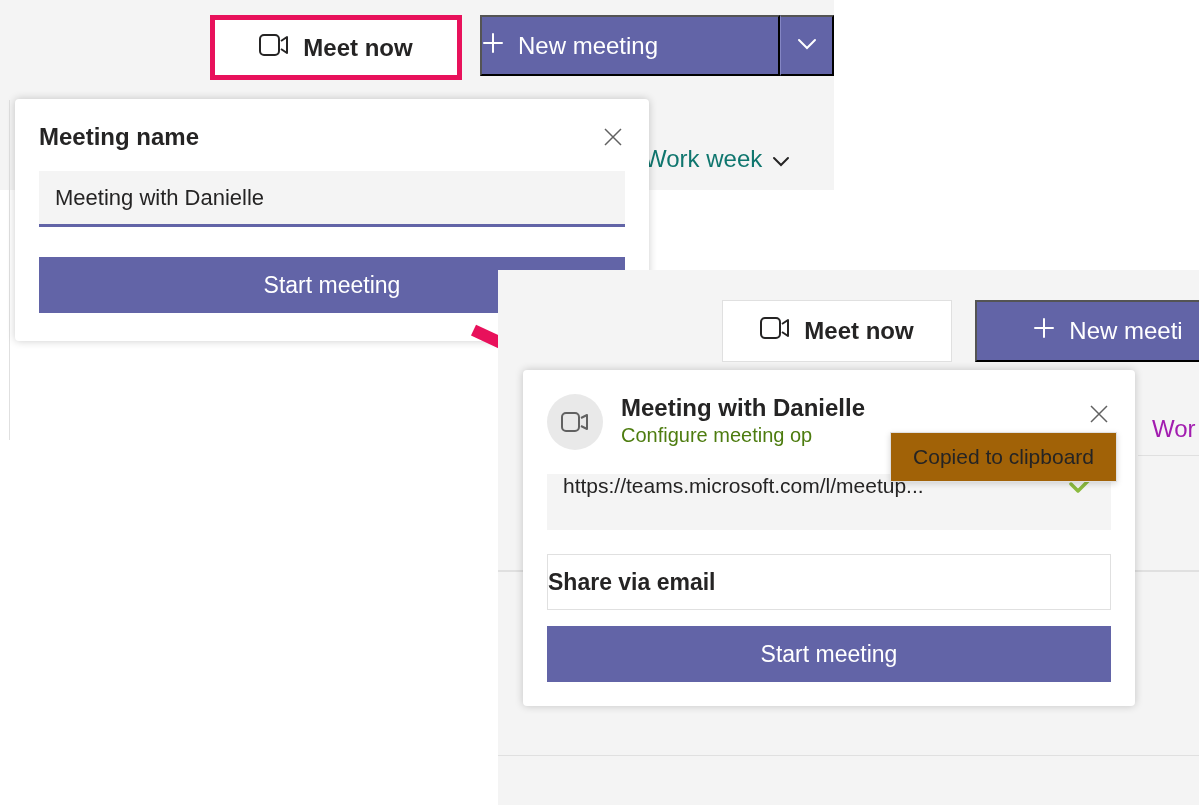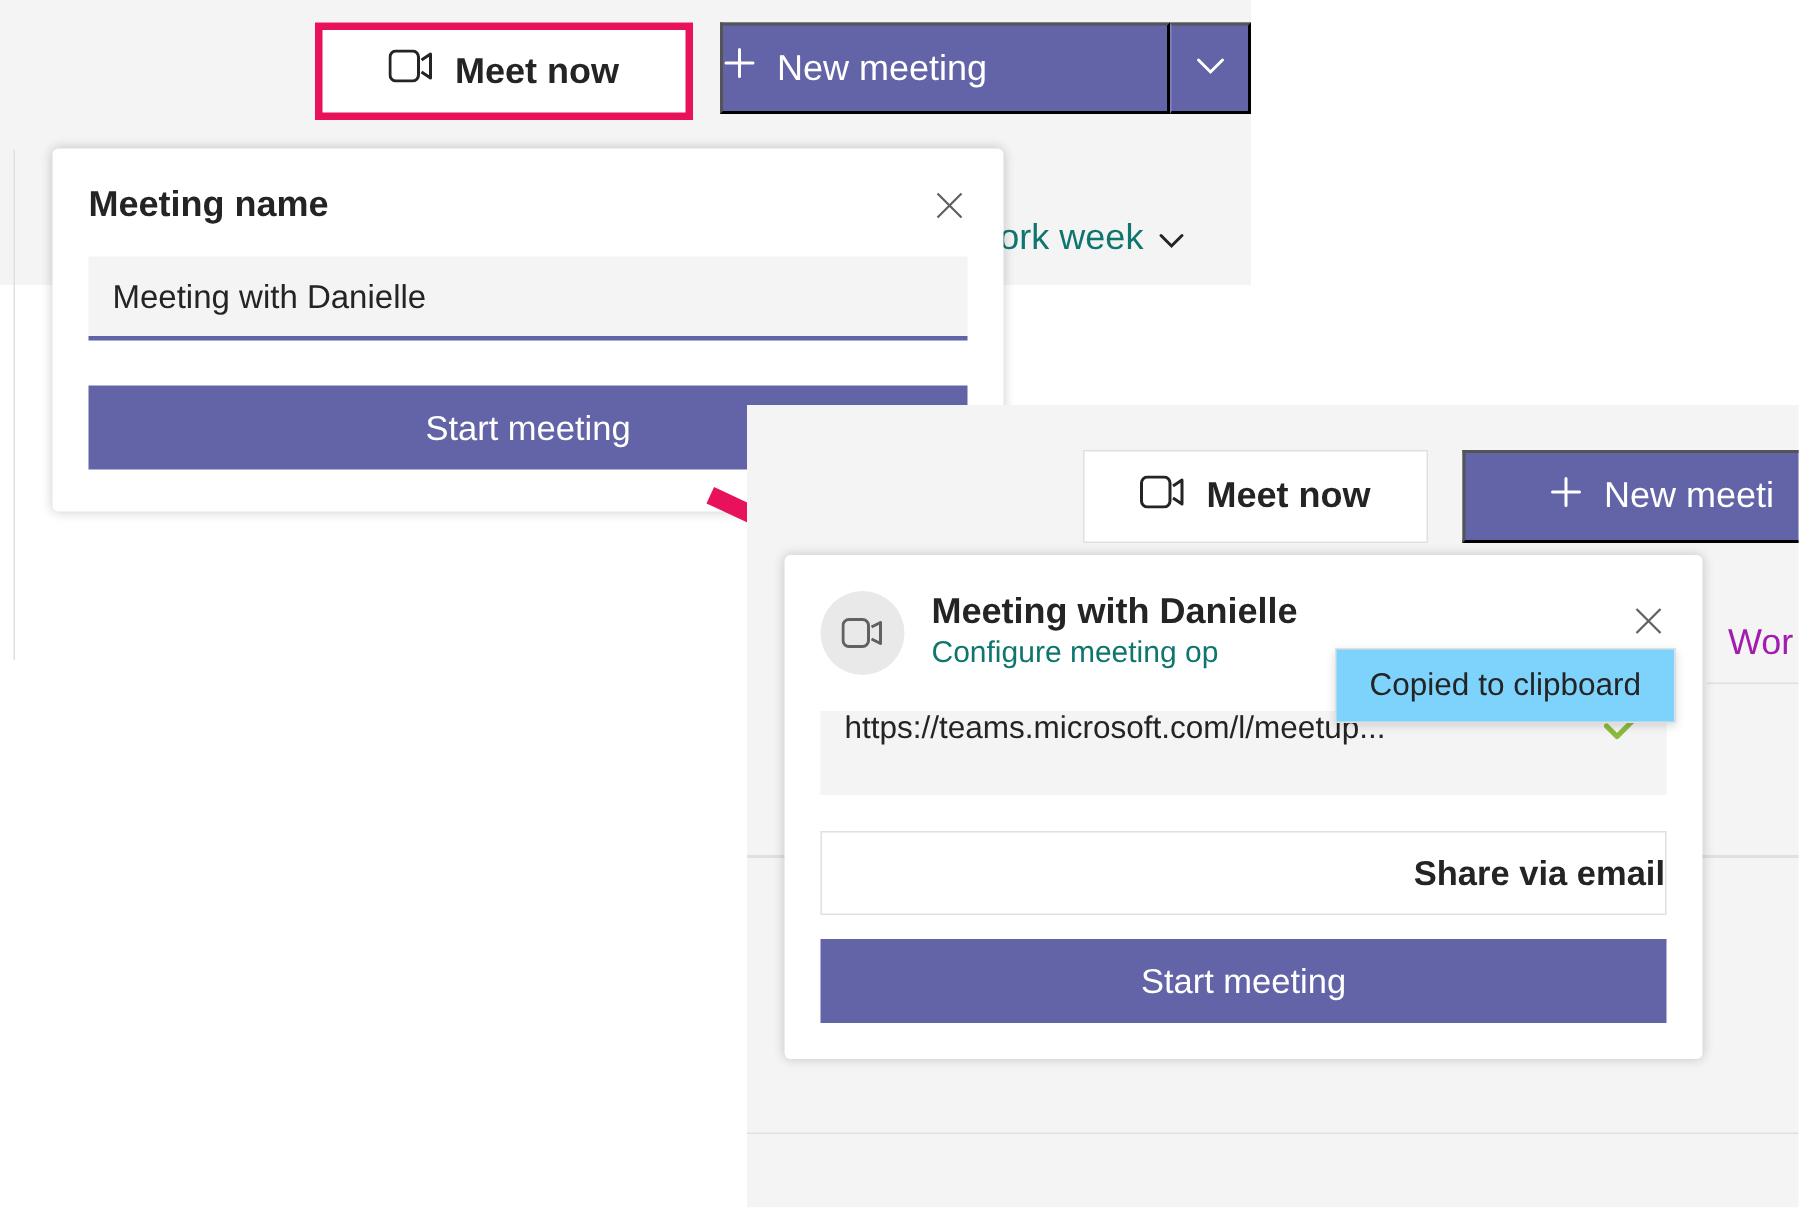--- a/index.html
+++ b/index.html
@@ -7,21 +7,21 @@
     
     
     .panel1-bg { position: absolute; left: 0; top: 0; width: 834px; height: 190px; background: #f4f4f4; }
     .meetnow-btn1 { position: absolute; left: 210px; top: 15px; width: 252px; height: 65px; background: #fff; border: 5px solid #e8115b; display: flex; align-items: center; justify-content: center; gap: 14px; font-size: 24px; font-weight: 600; color: #252424; cursor: pointer; }
     .newmeeting-btn1 { position: absolute; left: 480px; top: 15px; width: 300px; height: 61px; background: #6264a7; color: #fff; display: flex; align-items: center; justify-content: flex-start; gap: 14px; font-size: 24px; font-weight: 400; cursor: pointer; }
     .newmeeting-chevron1 { position: absolute; left: 780px; top: 15px; width: 54px; height: 61px; background: #6264a7; border-left: 1px solid #8486c4; display: flex; align-items: center; justify-content: center; cursor: pointer; }
     .workweek1 { position: absolute; left: 644px; top: 145px; font-size: 24px; color: #0f766e; display: flex; align-items: center; gap: 10px; }
     .vert-line1 { position: absolute; left: 0; top: 100px; width: 10px; height: 340px; border-right: 1px solid #e0e0e0; }
 
     
-    .popup1 { position: absolute; left: 15px; top: 99px; width: 634px; background: #fff; padding: 24px 24px 28px 24px; box-shadow: 0 0 8px rgba(0,0,0,0.2); border-radius: 4px; margin-left: 20px; }
+    .popup1 { position: absolute; left: 15px; top: 99px; width: 634px; background: #fff; padding: 24px 24px 28px 24px; box-shadow: 0 0 8px rgba(0,0,0,0.2); border-radius: 4px; }
     .popup1-header { display: flex; justify-content: space-between; align-items: center; margin-bottom: 20px; }
     .popup1-title { font-size: 24px; font-weight: 600; color: #252424; }
     .popup1-close { width: 24px; height: 24px; cursor: pointer; }
     .meeting-input { width: 100%; height: 56px; background: #f4f4f4; border: none; border-bottom: 3px solid #6264a7; padding: 0 16px; font-size: 22px; color: #252424; margin-bottom: 30px; }
     .getlink-btn { width: 100%; height: 56px; background: #fff; border: 1px solid #e0e0e0; display: flex; align-items: center; justify-content: center; margin-bottom: 20px; position: relative; cursor: pointer; }
     .getlink-highlight { border: 5px solid #e8115b; padding: 8px 18px; font-size: 23px; font-weight: 600; color: #252424; }
     .startmeeting-btn1 { width: 100%; height: 56px; background: #6264a7; color: #fff; font-size: 23px; font-weight: 400; border: none; display: flex; align-items: center; justify-content: center; cursor: pointer; }
 
     
     .arrow { position: absolute; left: 470px; top: 340px; transform: rotate(25deg); }
@@ -37,27 +37,27 @@
     .hline2a { position: absolute; left: 1138px; top: 455px; width: 61px; border-top: 1px solid #e0e0e0; }
     .hline2b { position: absolute; left: 498px; top: 570px; width: 702px; border-top: 2px solid #e0e0e0; }
     .hline2c { position: absolute; left: 498px; top: 755px; width: 702px; border-top: 1px solid #e0e0e0; }
 
     
     .popup2 { position: absolute; left: 523px; top: 370px; width: 612px; background: #fff; padding: 24px; box-shadow: 0 0 8px rgba(0,0,0,0.2); border-radius: 4px; }
     .popup2-header { display: flex; align-items: flex-start; gap: 18px; margin-bottom: 24px; position: relative; }
     .camera-circle { width: 56px; height: 56px; border-radius: 50%; background: #e9e9e9; display: flex; align-items: center; justify-content: center; flex-shrink: 0; }
     .popup2-titles { flex: 1; }
     .popup2-title { font-size: 24px; font-weight: 600; color: #252424; margin-bottom: 2px; }
-    .popup2-subtitle { font-size: 20px; color: #0f766e; cursor: pointer; }
+    .popup2-subtitle { font-size: 20px; color: #4d7c0f; cursor: pointer; }
     .popup2-close { position: absolute; right: 0; top: 8px; width: 24px; height: 24px; cursor: pointer; }
-    .tooltip { position: absolute; right: -6px; top: 38px; background: #7dd3fc; border: 1px solid #e0e0e0; padding: 12px 22px; font-size: 21px; color: #252424; box-shadow: 0 2px 6px rgba(0,0,0,0.15); z-index: 10; white-space: nowrap; }
+    .tooltip { position: absolute; right: -6px; top: 38px; background: #a16207; border: 1px solid #e0e0e0; padding: 12px 22px; font-size: 21px; color: #252424; box-shadow: 0 2px 6px rgba(0,0,0,0.15); z-index: 10; white-space: nowrap; }
     .linkbox { width: 100%; height: 56px; background: #f4f4f4; display: flex; align-items: flex-start; padding: 0 16px; margin-bottom: 24px; position: relative; }
     .linktext { font-size: 21px; color: #252424; flex: 1; overflow: hidden; white-space: nowrap; text-overflow: ellipsis; }
     .checkmark { margin-left: 10px; }
-    .shareemail-btn { width: 100%; height: 56px; background: #fff; border: 1px solid #e0e0e0; font-size: 23px; font-weight: 600; color: #252424; display: flex; align-items: center; justify-content: flex-end; margin-bottom: 16px; cursor: pointer; }
+    .shareemail-btn { width: 100%; height: 56px; background: #fff; border: 1px solid #e0e0e0; font-size: 23px; font-weight: 600; color: #252424; display: flex; align-items: center; justify-content: flex-start; margin-bottom: 16px; cursor: pointer; }
     .startmeeting-btn2 { width: 100%; height: 56px; background: #6264a7; color: #fff; font-size: 23px; font-weight: 400; border: none; display: flex; align-items: center; justify-content: center; cursor: pointer; }
   </style>
 </head>
 <body>
 
 <div class="panel1-bg"></div>
 
 <button class="meetnow-btn1">
   <span>
     <svg width="30" height="22" viewBox="0 0 30 22" fill="none">

